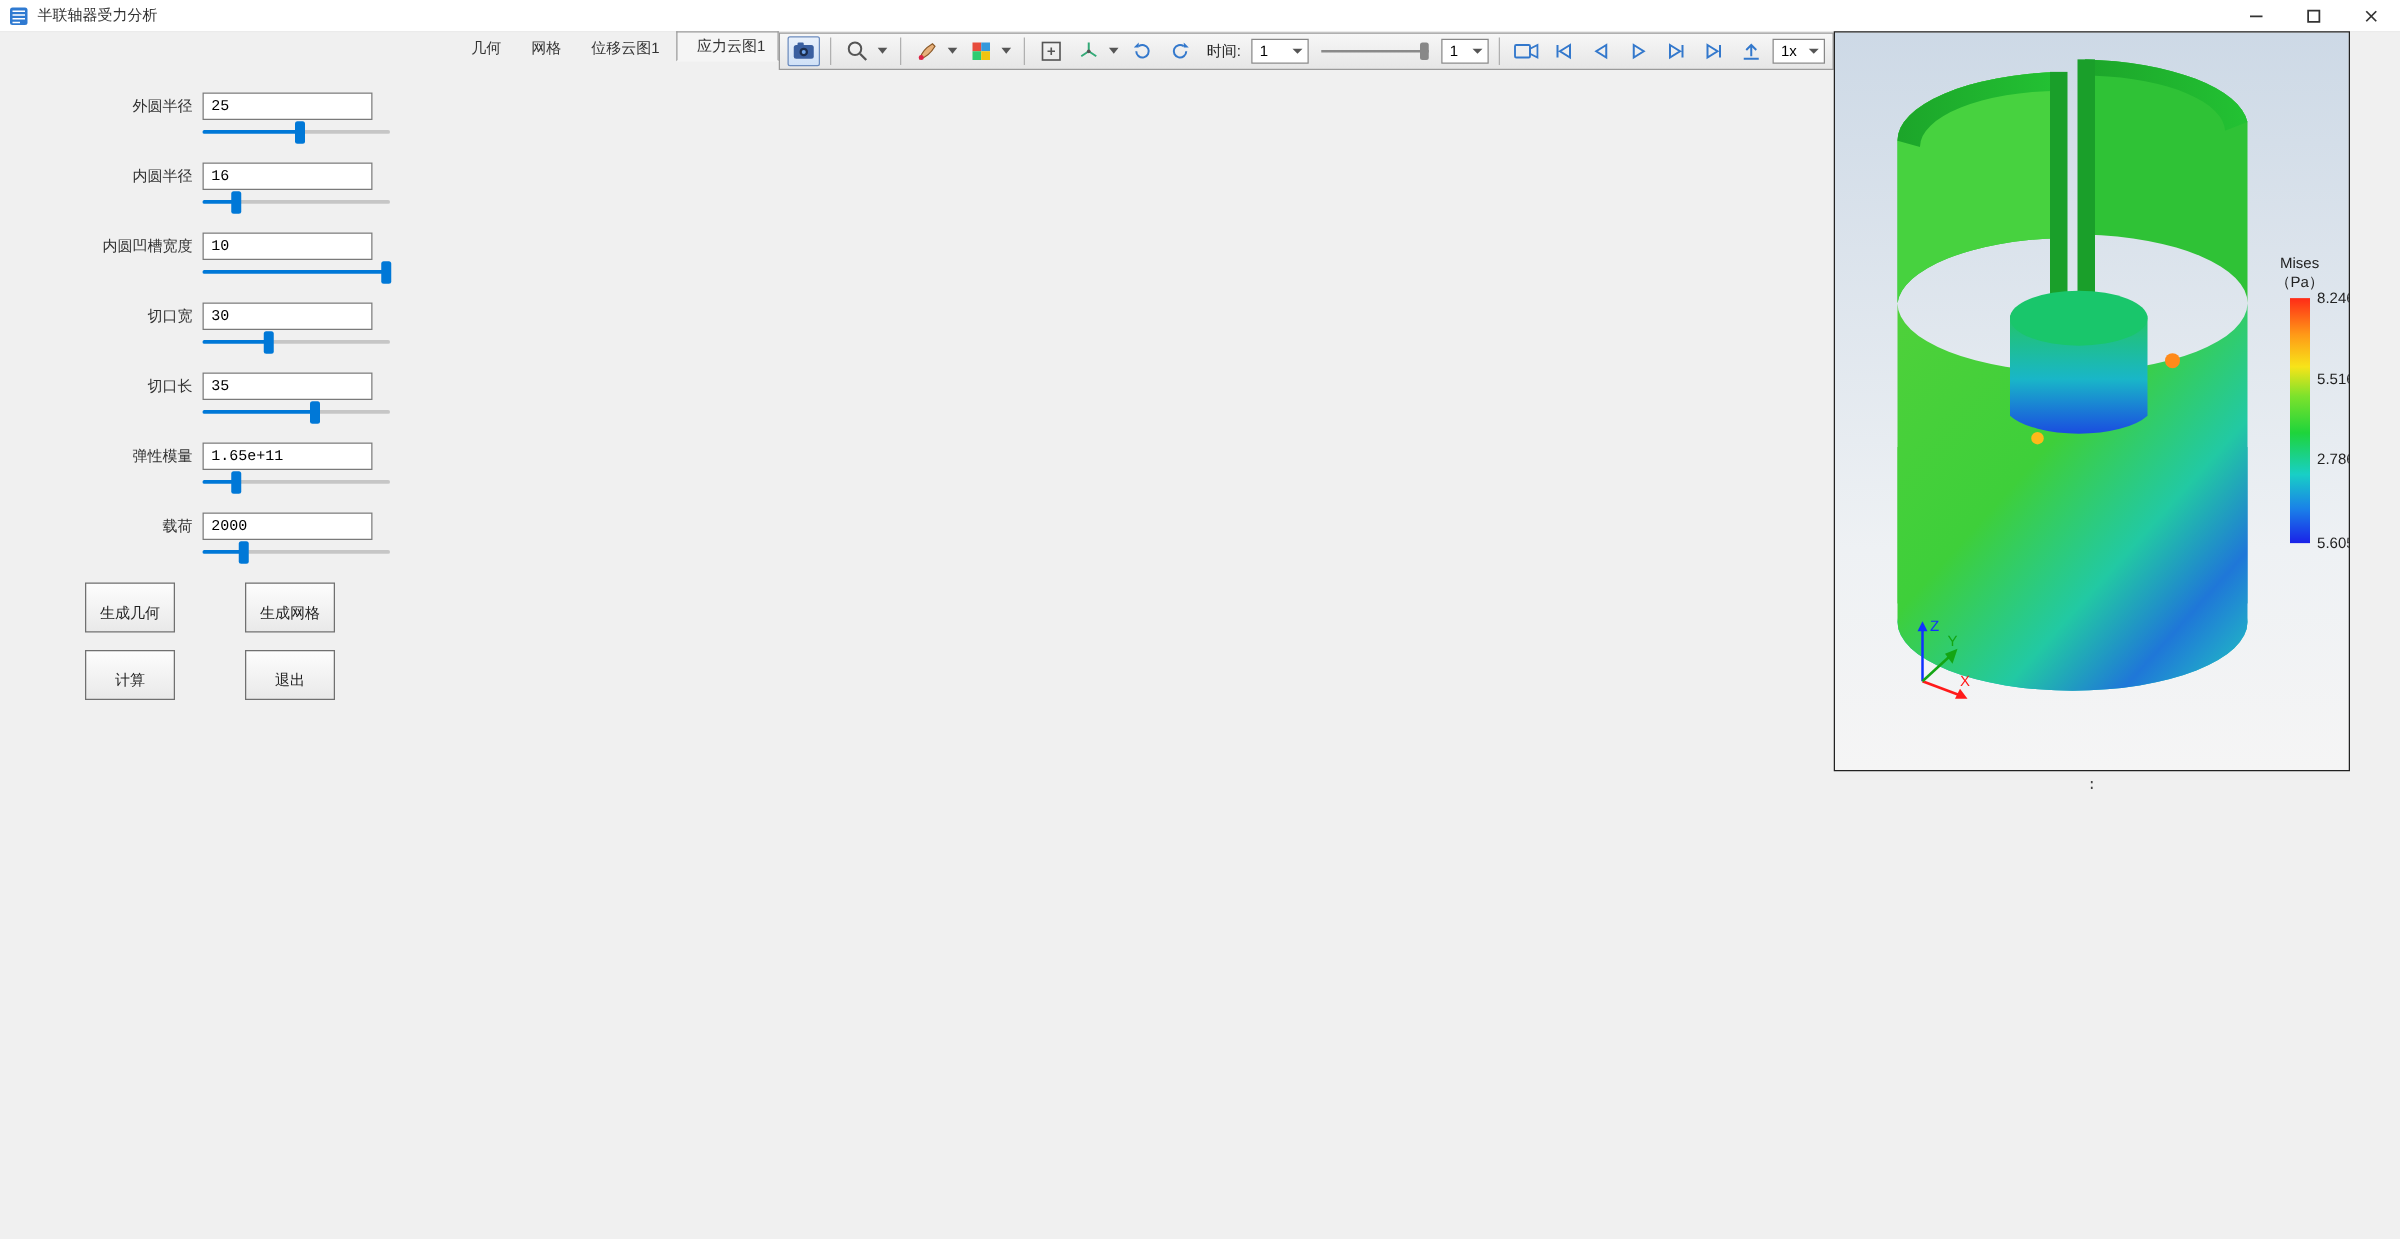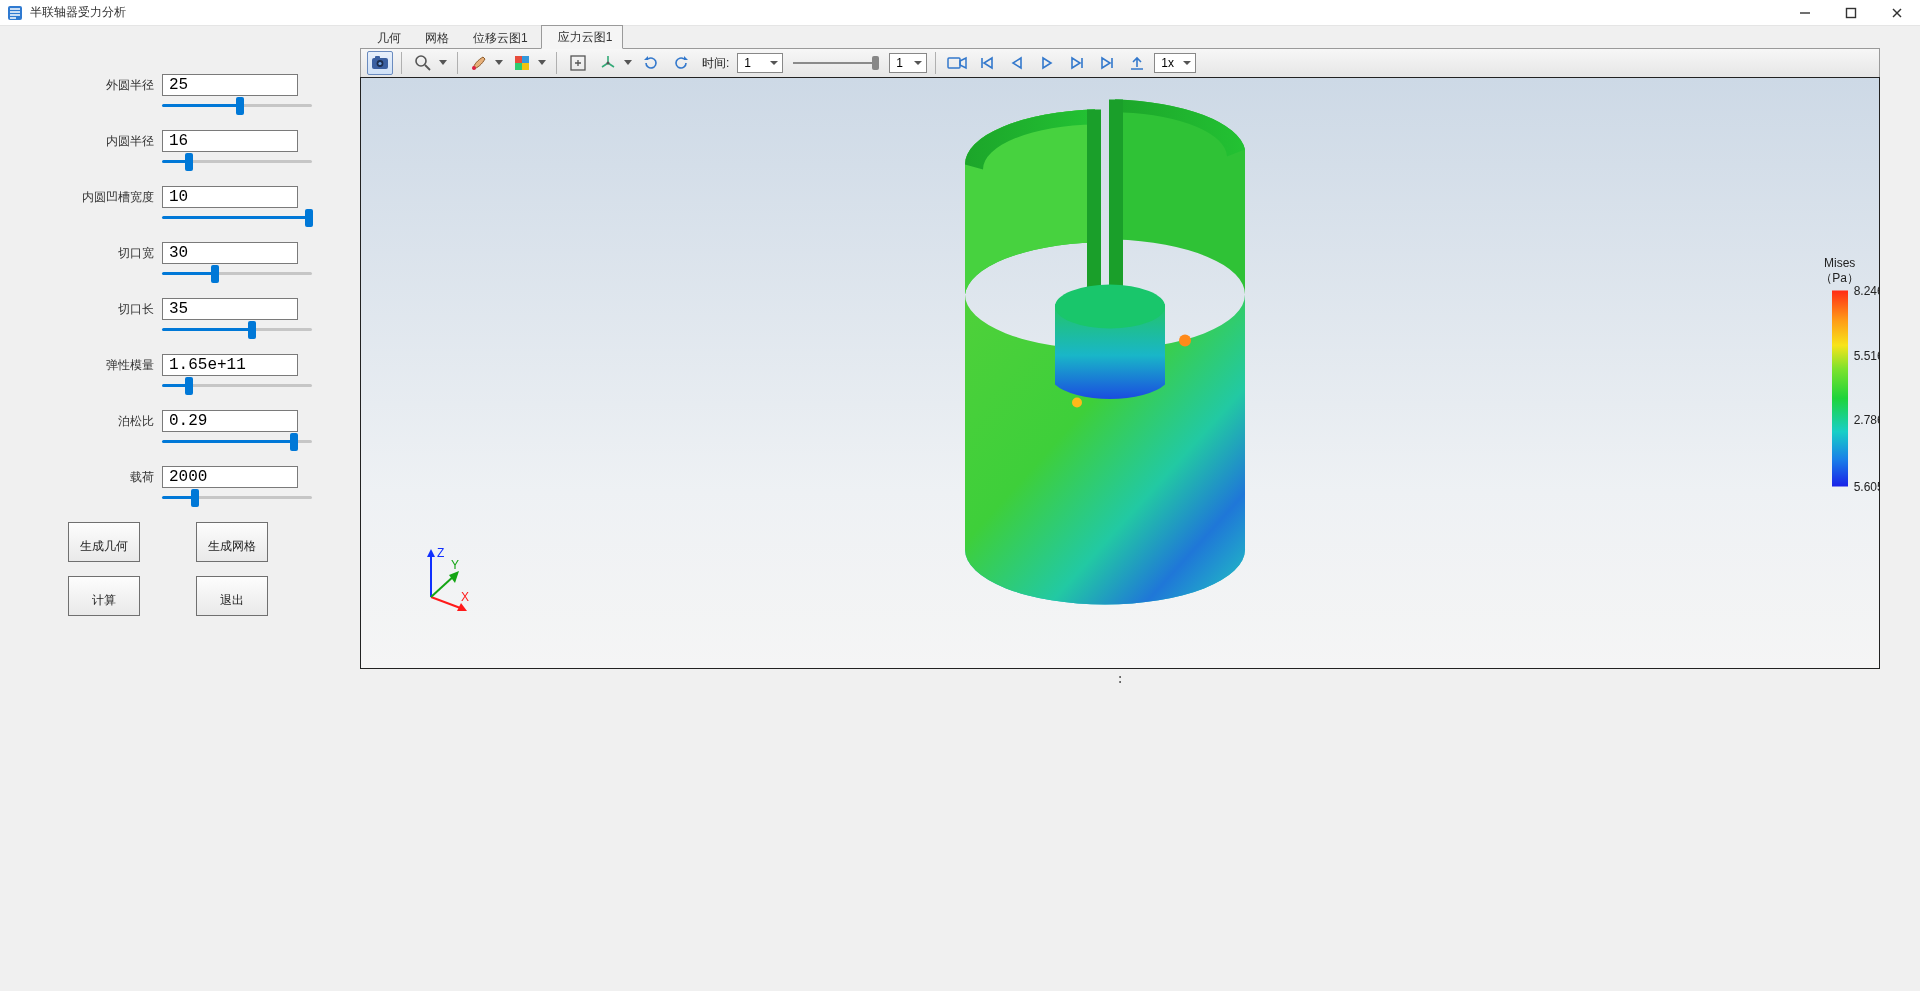--- a/index.html
+++ b/index.html
@@ -7,28 +7,28 @@
 .titlebar { height: 26px; background: #fff; display: flex; align-items: center; border-bottom: 1px solid #e5e5e5;}
 .titlebar .icon { width: 18px; height: 18px; margin: 0 6px; display:flex;align-items:center;justify-content:center;}
 .titlebar .title { flex: 0 0 auto; color: #333; font-size: 12px;}
 .titlebar .spacer { flex: 1;}
 .winbtn { width: 46px; height: 26px; display:flex; align-items:center; justify-content:center; color:#555;}
 .main { display: flex; height: 820px;}
 .sidebar { width: 360px; padding: 48px 48px 0 60px;}
 .param { margin-bottom: 18px; margin-left: 16px;}
 .param-row { display:flex; align-items:center; gap:8px; margin-bottom: 2px;}
 .param-label { width: 78px; text-align: right; color: #333; font-size: 12px;}
-.param-input { width: 136px; height: 22px; border: 1px solid #7a7a7a; background: #fff; padding: 0 6px; font-family: "Courier New", monospace; font-size: 16px;}
+.param-input { width: 136px; height: 22px; border: 1px solid #7a7a7a; background: #fff; padding: 0 6px; font-family: "Courier New", monospace; font-size: 12px;}
 .slider { position: relative; height: 14px; margin-left: 86px; width: 150px;}
 .slider-track-l { position:absolute; left:0; top:6px; height:3px; background:#0078d7; border-radius:2px;}
 .slider-track-r { position:absolute; right:0; top:6px; height:3px; background:#c6c6c6; border-radius:2px;}
 .slider-thumb { position:absolute; top:2px; width:8px; height:18px; background:#0078d7; border-radius:2px; transform:translate(-50%,-3px);}
 .btnrow { display:flex; gap:56px; margin-top: 16px; margin-left: 8px;}
 .btn { min-width: 72px; height: 40px; border:1px solid #707070; background: linear-gradient(#fdfdfd,#e9e9e9); padding: 15px 10px; font-size: 12px; color:#222; cursor:pointer;}
-.content { flex:1; display:flex; flex-direction:column;}
+.content { flex:1; display:flex; flex-direction:row;}
 .tabs { height: 22px; display:flex; align-items:flex-end; padding-left: 6px; gap:2px;}
 .tab { padding: 3px 10px 2px 10px; border:1px solid transparent; border-bottom:none; font-size:12px; color:#333; position:relative; top:1px; cursor:pointer;}
 .tab.active { background:#f5f5f5; border-color:#9a9a9a; border-bottom:1px solid #f5f5f5;padding-left:16px;}
 .toolbar { height: 30px; border:1px solid #9a9a9a; background: linear-gradient(#f7f7f7,#e6e6e6); display:flex; align-items:center; padding: 0 6px; gap:4px; margin: 0 0 0 0;}
 .tbtn { width:26px; height:24px; border:1px solid transparent; display:flex; align-items:center; justify-content:center; border-radius:2px; cursor:pointer;}
 .tbtn.framed { border:1px solid #6a8bbf; background: linear-gradient(#e8f0fb,#d0e1f7);}
 .tbtn svg { display:block;}
 .tsep { width:1px; height:22px; background:#b0b0b0; margin:0 4px;}
 .dropdown-arrow{width:9px;display:flex;align-items:center;justify-content:center;cursor:pointer;margin-left:-2px;margin-right:2px;}
 .tlabel { margin:0 4px; color:#222;}
@@ -142,31 +142,20 @@
       <input class="param-input" value="1.65e+11" style="">
     </div>
     <div class="slider">
       <div class="slider-track-l" style="width:18%"></div>
       <div class="slider-track-r" style="width:82%"></div>
       <div class="slider-thumb" style="left:18%"></div>
     </div>
         </div>
         <div class="param">
     <div class="param-row">
-      <span class="param-label">泊松比</span>
-      <input class="param-input" value="0.29" style="">
-    </div>
-    <div class="slider">
-      <div class="slider-track-l" style="width:88%"></div>
-      <div class="slider-track-r" style="width:12%"></div>
-      <div class="slider-thumb" style="left:88%"></div>
-    </div>
-        </div>
-        <div class="param">
-    <div class="param-row">
       <span class="param-label">载荷</span>
       <input class="param-input" value="2000" style="">
     </div>
     <div class="slider">
       <div class="slider-track-l" style="width:22%"></div>
       <div class="slider-track-r" style="width:78%"></div>
       <div class="slider-thumb" style="left:22%"></div>
     </div>
         </div>
       </div>

